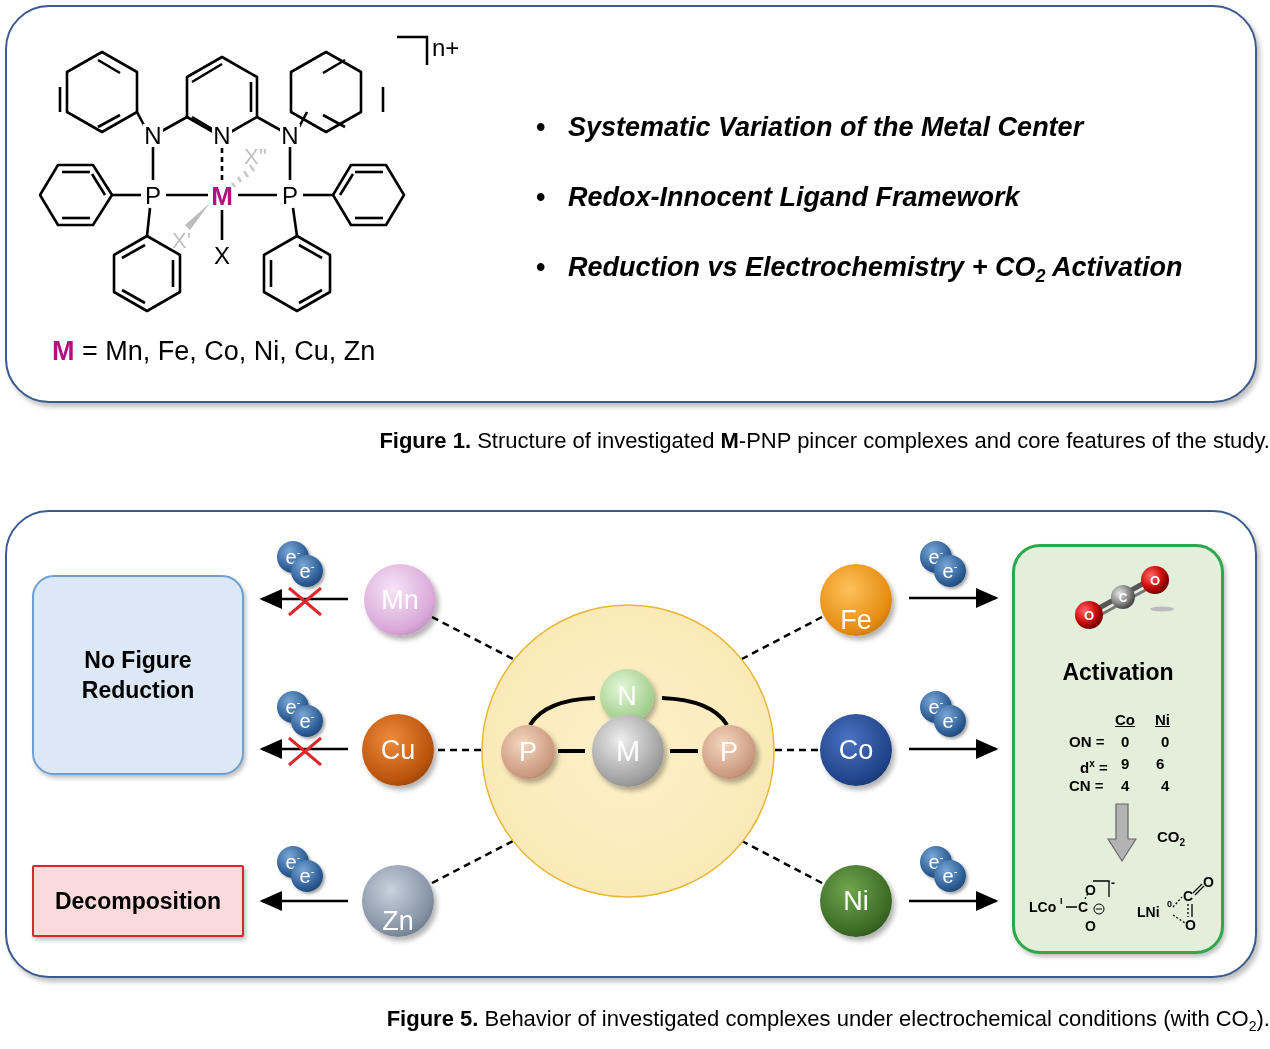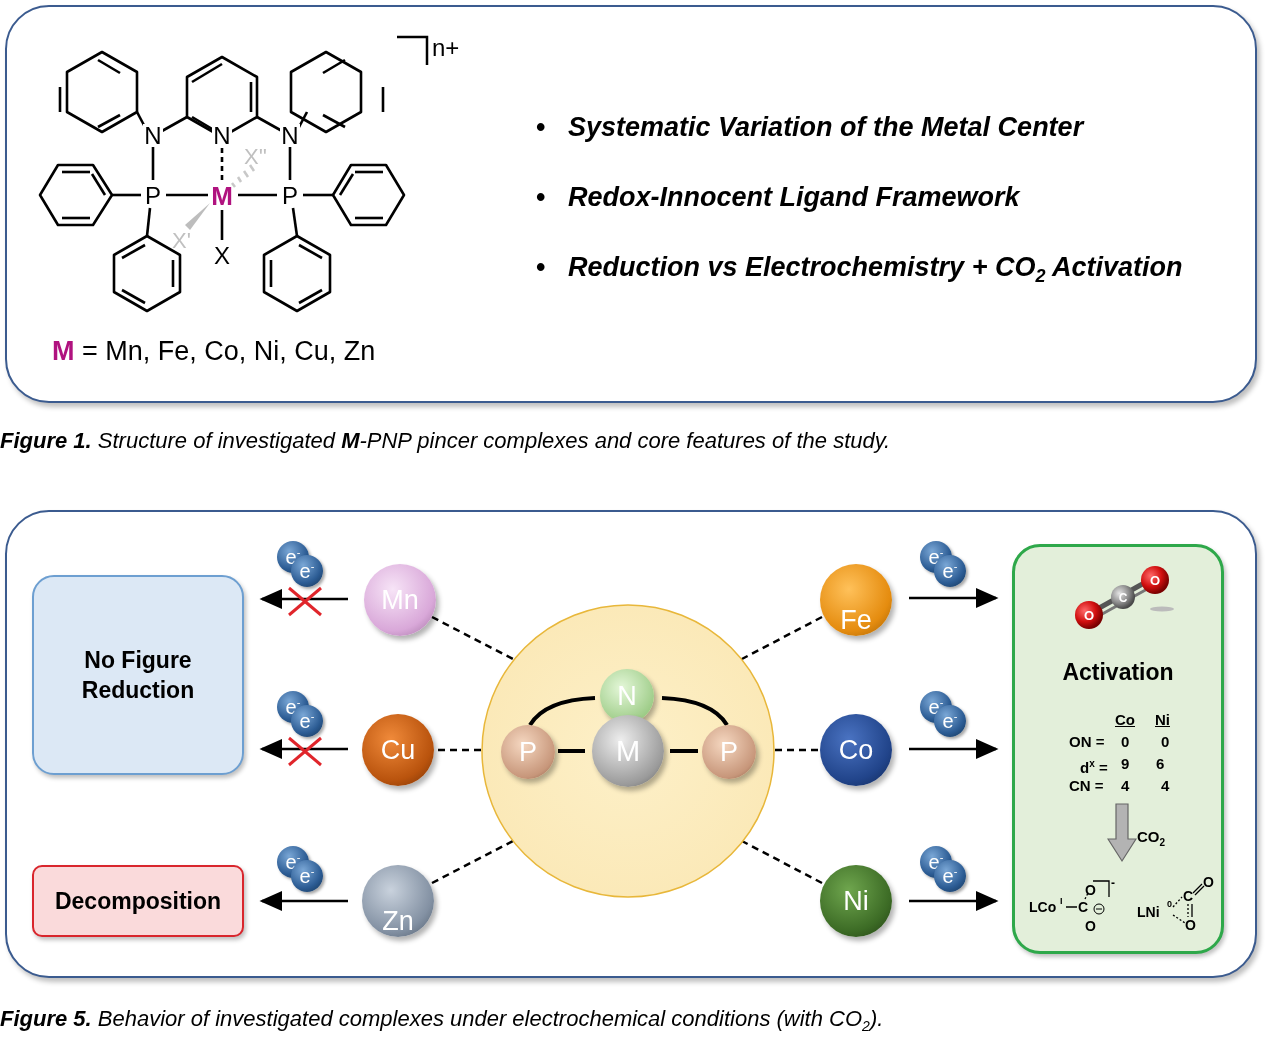--- a/index.html
+++ b/index.html
@@ -1,39 +1,39 @@
 <!DOCTYPE html>
 <html><head>
 <meta charset="utf-8">
 <style>
   html, body { margin:0; padding:0; background:#ffffff; }
   body { width:1270px; height:1049px; position:relative; overflow:hidden; font-family:"Liberation Sans", sans-serif; color:#000; }
   .panel { position:absolute; border:2.5px solid #3b5b8f; border-radius:44px; background:#fff; box-shadow:3px 4px 5px rgba(0,0,0,0.25); box-sizing:border-box; }
   #panel1 { left:5px; top:5px; width:1252px; height:398px; }
   #panel2 { left:5px; top:510px; width:1252px; height:468px; }
-  .caption { position:absolute; left:0; width:1270px; text-align:left; font-size:22px;font-style:italic; }
+  .caption { position:absolute; left:0; width:1270px; text-align:right; font-size:22px; }
   .caption b { font-weight:bold; }
   #cap1 { top:428px; }
   #cap2 { top:1006px; }
   svg text { font-family:"Liberation Sans", sans-serif; }
   .bullets { position:absolute; left:528px; top:112px; }
   .bullet { position:absolute; left:8px; white-space:nowrap; font-size:27px; font-weight:bold; font-style:italic; }
   .bullet .dot { display:inline-block; width:32px; font-style:normal; }
   .bullet sub { font-size:18px; }
   .mlabel { position:absolute; left:52px; top:336px; font-size:27px; }
   .mlabel .m { color:#b0127f; font-weight:bold; }
   .charge { position:absolute; left:432px; top:34px; font-size:24px; }
   .box { position:absolute; box-sizing:border-box; border-radius:22px; display:flex; align-items:center; justify-content:center; text-align:center; font-weight:bold; font-size:23px; line-height:30px; box-shadow:2px 3px 4px rgba(0,0,0,0.25);}
   #box-nomr { left:32px; top:575px; width:212px; height:200px; background:#dce8f5; border:2.5px solid #6d9fd1; }
-  #box-dec { left:32px; top:865px; width:212px; height:72px; background:#fadadb; border:2.5px solid #d9262d; border-radius:10px; font-size:23px;}
+  #box-dec { left:32px; top:865px; width:212px; height:72px; background:#fadadb; border:2.5px solid #d9262d; border-radius:2px; font-size:23px;}
   #box-act { left:1012px; top:544px; width:212px; height:410px; background:#e3efda; border:3px solid #2ea84a; border-radius:28px; display:block; }
   .act-title { position:absolute; left:0; width:100%; top:110px; text-align:center; font-size:23px; font-weight:bold; }
   .tbl { position:absolute; font-size:15px; font-weight:bold; }
   .tbl span { position:absolute; white-space:nowrap; }
-  .cap-co2 { position:absolute; font-size:15px; font-weight:bold; }
+  .cap-co2 { position:absolute; font-size:15px; font-weight:bold;margin-left:20px; }
   .atom { position:absolute; border-radius:50%; display:flex; align-items:center; justify-content:center; color:#fff; font-size:27px; box-shadow:3px 4px 5px rgba(0,0,0,0.3); }
   .elec { position:absolute; }
 </style>
 </head>
 <body>
 
 <div id="panel1" class="panel"></div>
 
 <svg style="position:absolute;left:0;top:0" width="480" height="330" viewBox="0 0 480 330">
   <g stroke="#000" stroke-width="2.6" fill="none" stroke-linejoin="round">

